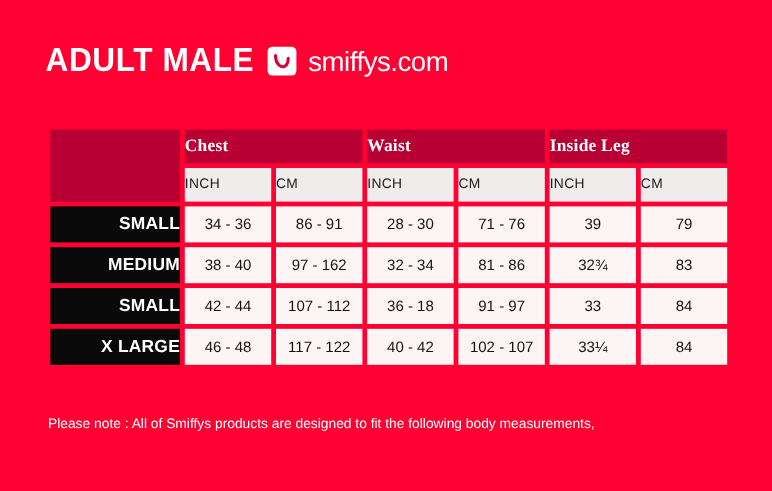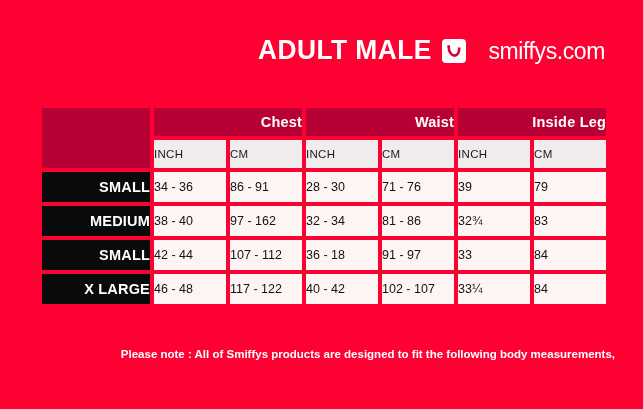--- a/index.html
+++ b/index.html
@@ -23,38 +23,38 @@
 
   
   .header {
     position: absolute;
     left: 0;
     top: 0;
     width: 643px;
     height: 100px;
     display: flex;
     align-items: center;
-    justify-content: flex-end;
+    justify-content: flex-start;
     padding: 0 38px 0 38px;
     box-sizing: border-box;
   }
   .title {
     color: #FFFFFF;
     font-size: 28px;
     font-weight: bold;
     letter-spacing: 0.5px;
     line-height: 1;
     transform: scaleX(0.94);
     transform-origin: left center;
     white-space: nowrap;
   }
   .logo {
     display: flex;
     align-items: center;
-    gap: 22px;
+    gap: 10px;
     margin-top: 2px;
   }
   .logo-mark {
     width: 24px;
     height: 24px;
     background: #FFFFFF;
     border-radius: 4px;
     display: flex;
     align-items: center;
     justify-content: center;
@@ -88,24 +88,25 @@
   col.c-data  { width: 72px; }
 
   .corner-cell {
     background: #B80034;
   }
   .grp-head {
     background: #B80034;
     color: #FFFFFF;
     font-size: 14.5px;
     font-weight: bold;
-    text-align: right;
+    text-align: left;
     height: 28px;
     vertical-align: middle;
     letter-spacing: 0.2px;
+    font-family: Liberation Serif, serif;
   }
   .unit-head {
     background: #F0ECEC;
     color: #1A1A1A;
     font-size: 11.5px;
     font-weight: normal;
     text-align: left;
     height: 28px;
     vertical-align: middle;
     letter-spacing: 0.3px;
@@ -120,37 +121,36 @@
     height: 30px;
     vertical-align: middle;
     letter-spacing: 0.2px;
     white-space: nowrap;
   }
   .data-cell {
     background: #FDF4F4;
     color: #121212;
     font-size: 12.5px;
     font-weight: normal;
-    text-align: left;
+    text-align: center;
     height: 30px;
     vertical-align: middle;
     white-space: nowrap;
   }
 
   
   .footer {
     position: absolute;
     left: 40px;
     top: 346px;
     width: 575px;
     color: #FFFFFF;
     font-size: 11.5px;
-    font-weight: bold;
+    font-weight: normal;
     line-height: 1.45;
-    text-align: right;
   }
   .footer div { white-space: nowrap; }
 </style>
 </head>
 <body>
 
 <div class="page">
 
   <div class="header">
     <div class="title">ADULT MALE</div>

